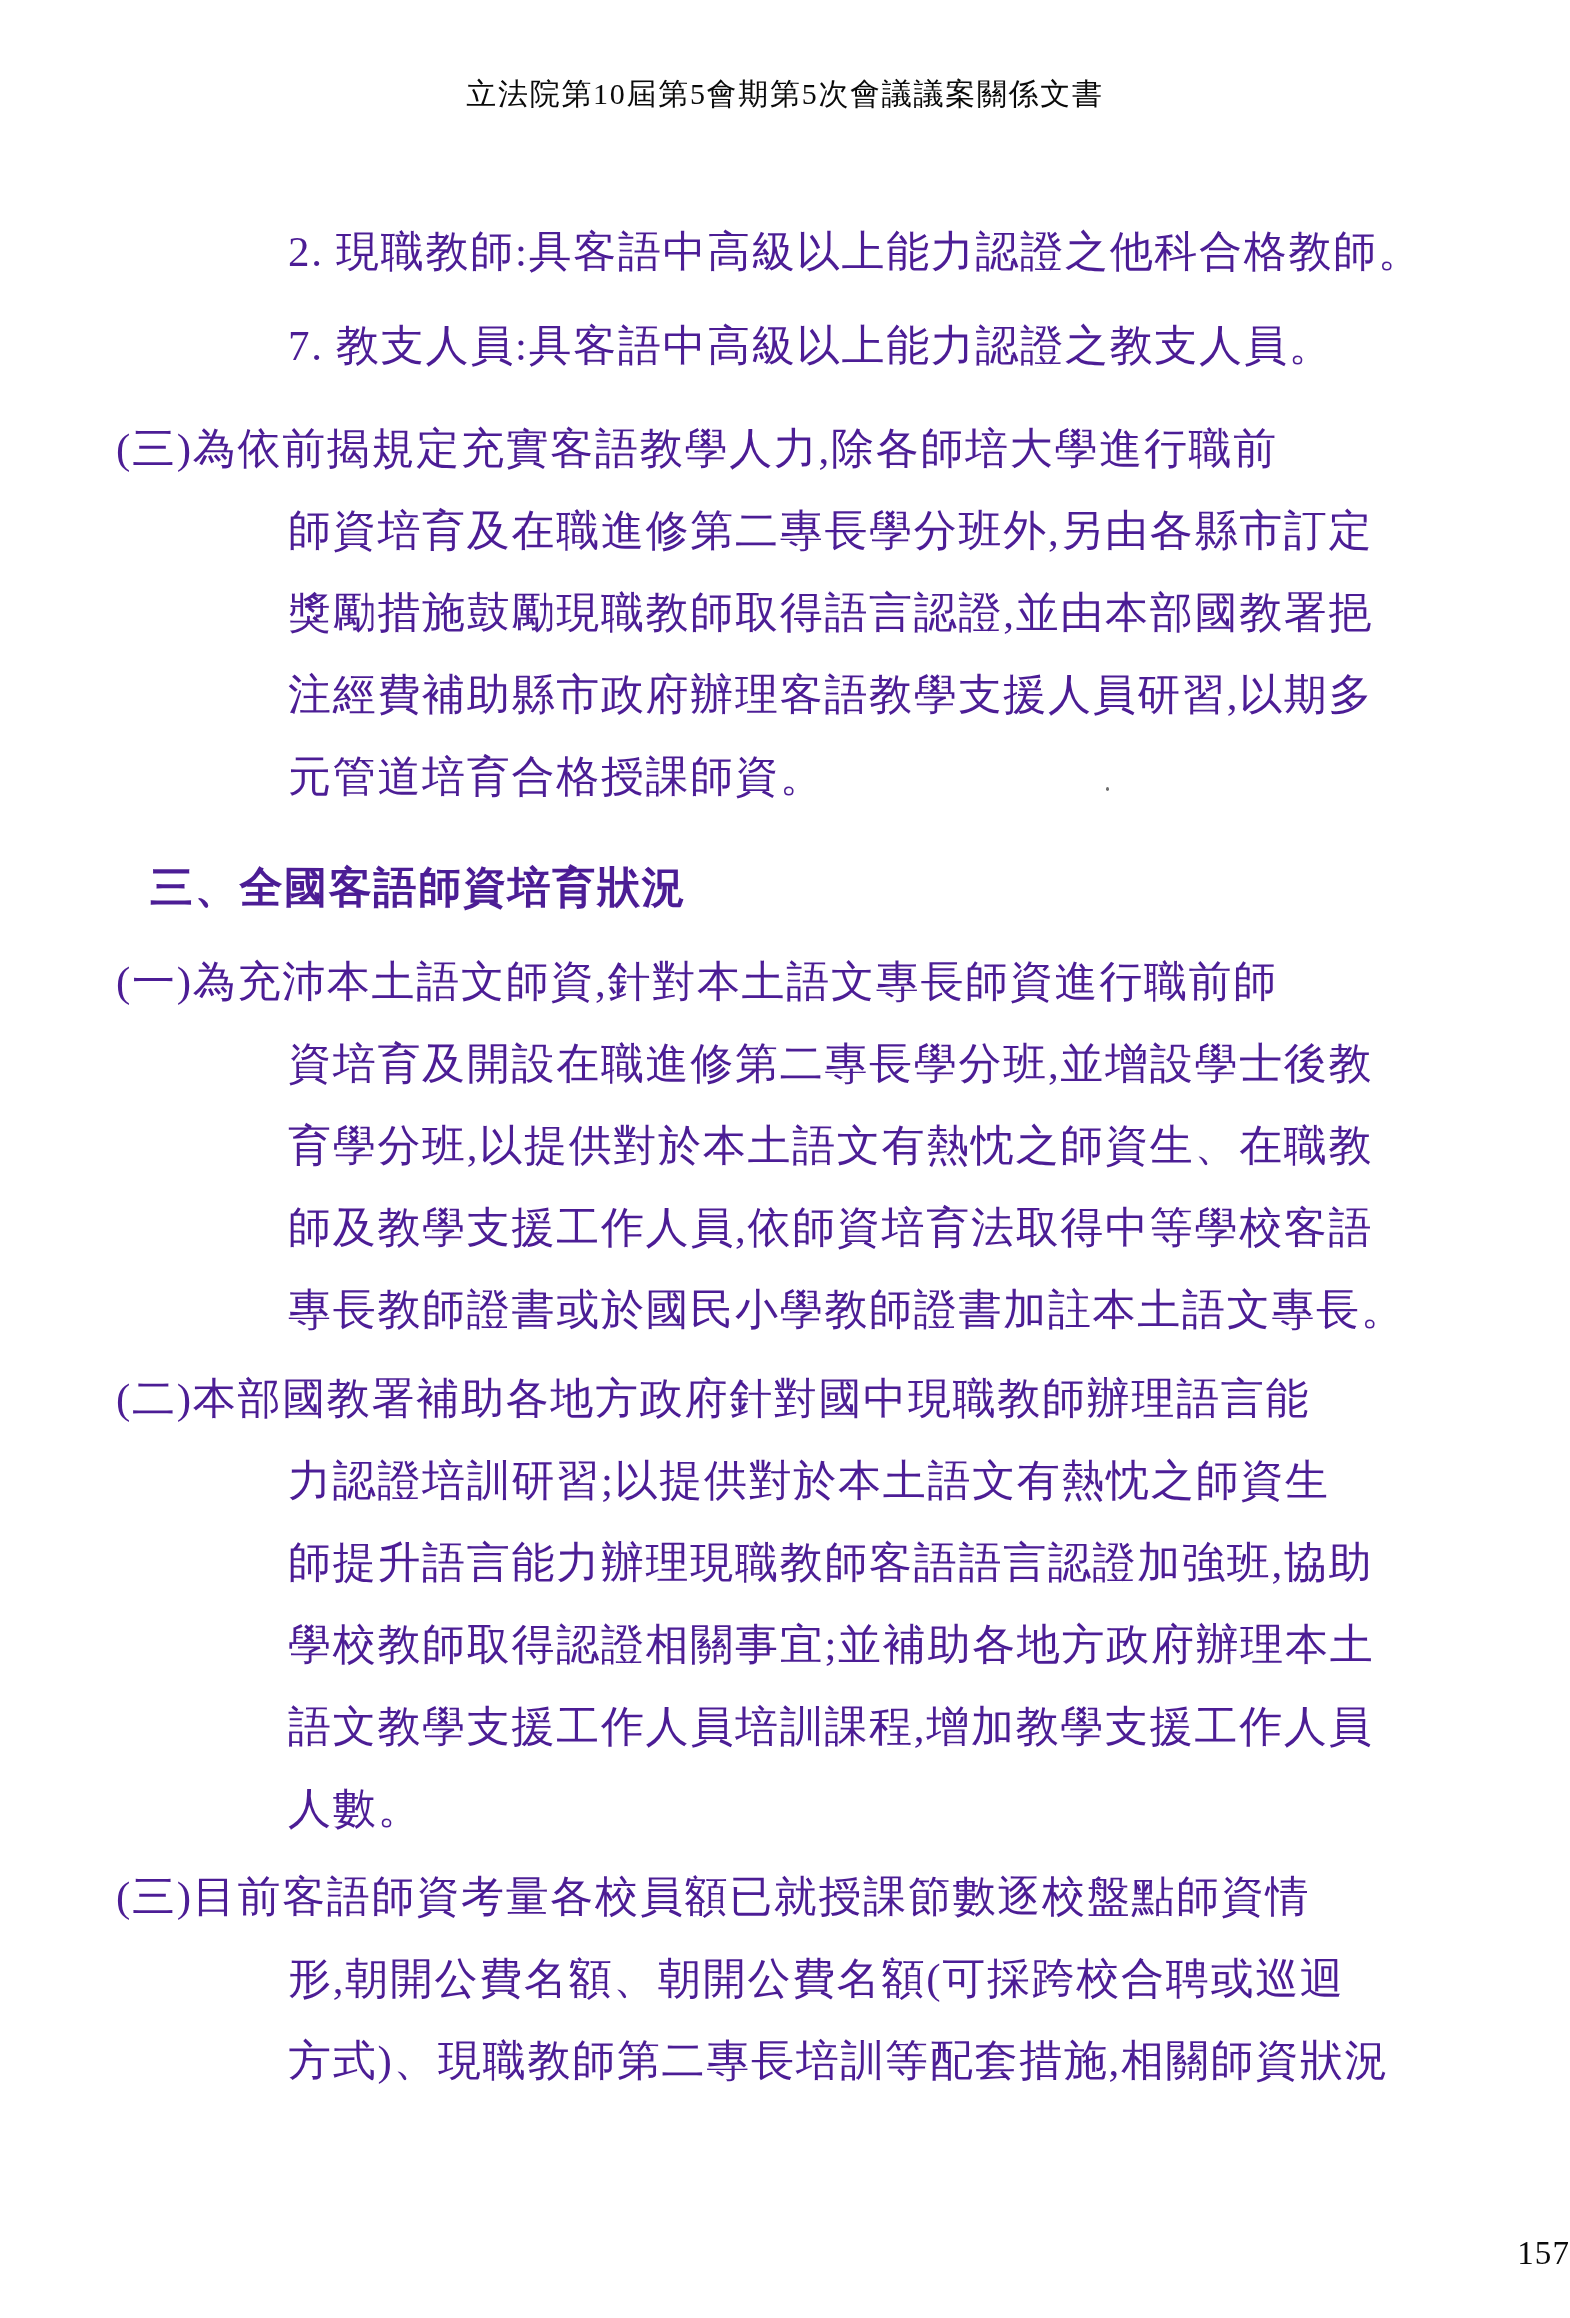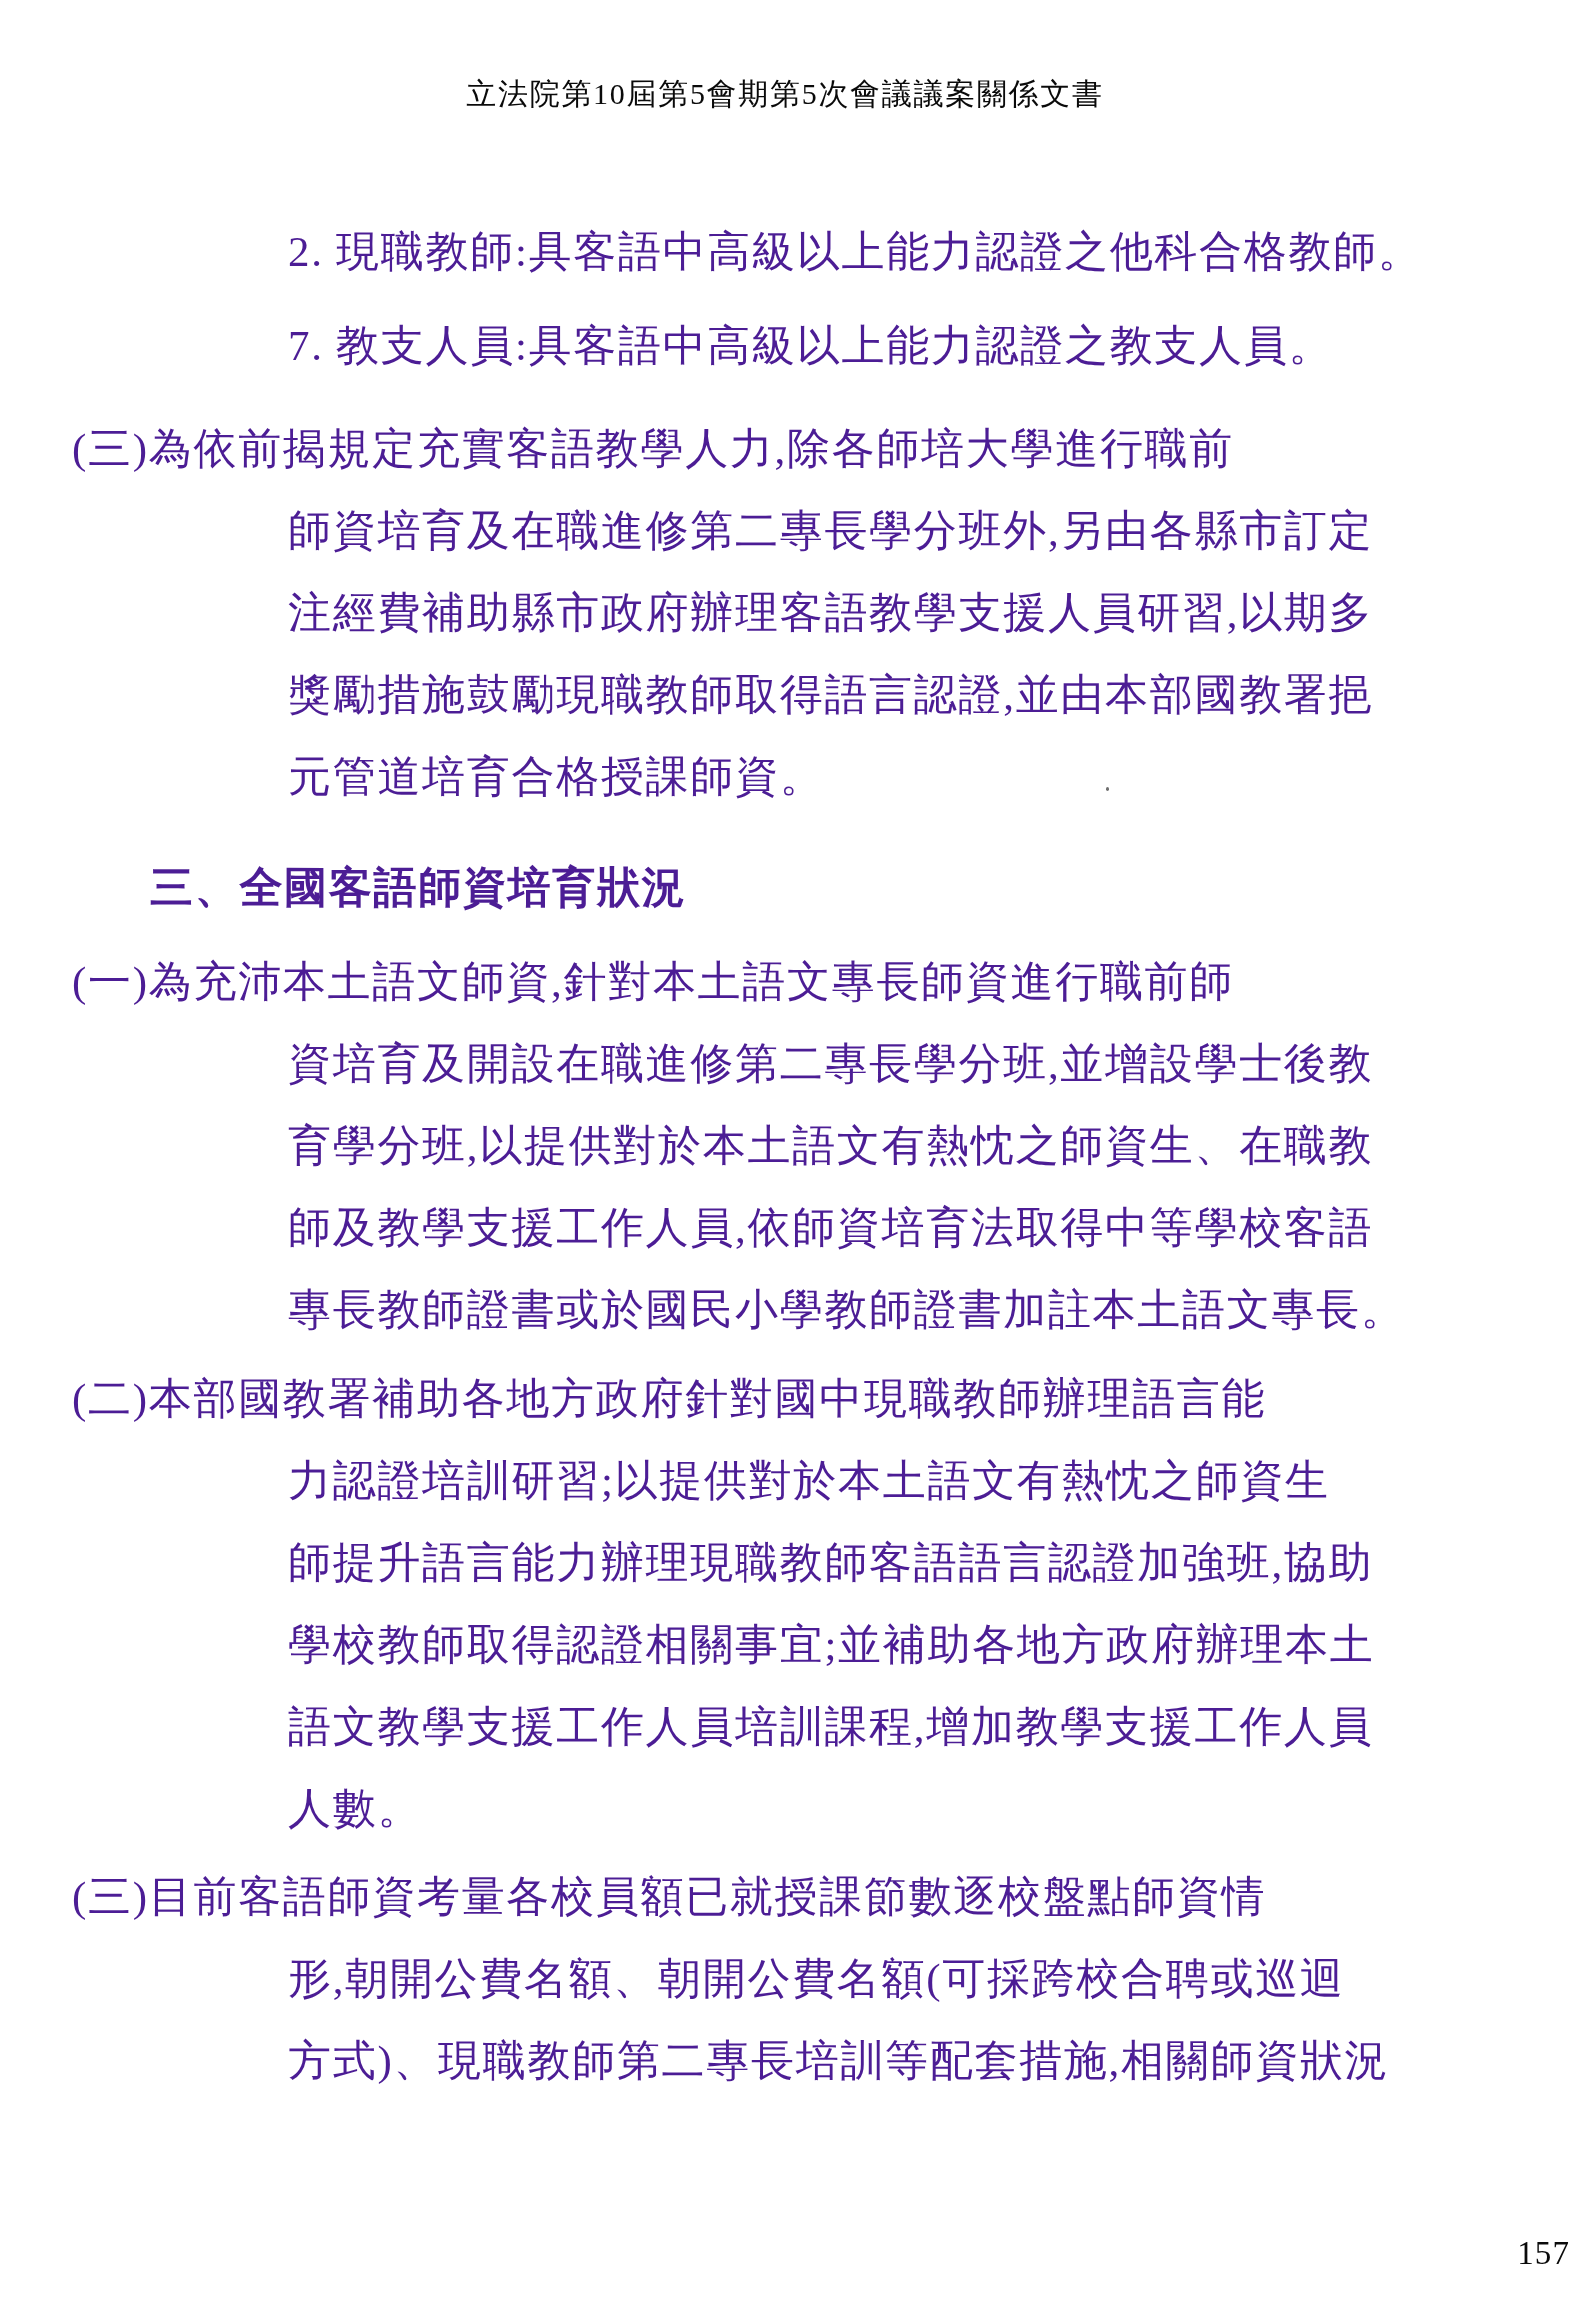--- a/index.html
+++ b/index.html
@@ -25,21 +25,21 @@
     margin-top: 102px;
   }
   .line {
     font-size: 43px;
     line-height: 82px;
     letter-spacing: 1.7px;
     white-space: nowrap;
     color: #4c1d95;
   }
   
-  .l-item { margin-left: 72px; }   
+  .l-item { margin-left: 116px; }   
   .l-sub  { margin-left: 288px; }   
   .l-head { margin-left: 150px; font-weight: 700; } 
   
   .gap-xs { margin-top: 6.7px; }
   .gap-sm { margin-top: 12.2px; }
   .gap-md { margin-top: 20.6px; }
   .gap-lg { margin-top: 29px; }
   .page-number {
     position: absolute;
     top: 2236px;
@@ -67,22 +67,22 @@
   <div class="page-header">
     <span>立法院第10屆第5會期第5次會議議案關係文書</span>
   </div>
 
   <div class="doc-body">
     <div class="line l-sub">2. 現職教師:具客語中高級以上能力認證之他科合格教師。</div>
     <div class="line l-sub gap-sm">7. 教支人員:具客語中高級以上能力認證之教支人員。</div>
 
     <div class="line l-item gap-md">(三)為依前揭規定充實客語教學人力,除各師培大學進行職前</div>
     <div class="line l-sub">師資培育及在職進修第二專長學分班外,另由各縣市訂定</div>
+    <div class="line l-sub">獎勵措施鼓勵現職教師取得語言認證,並由本部國教署挹</div>
     <div class="line l-sub">注經費補助縣市政府辦理客語教學支援人員研習,以期多</div>
-    <div class="line l-sub">獎勵措施鼓勵現職教師取得語言認證,並由本部國教署挹</div>
     <div class="line l-sub">元管道培育合格授課師資。</div>
 
     <div class="line l-head gap-lg">三、全國客語師資培育狀況</div>
 
     <div class="line l-item gap-sm">(一)為充沛本土語文師資,針對本土語文專長師資進行職前師</div>
     <div class="line l-sub">資培育及開設在職進修第二專長學分班,並增設學士後教</div>
     <div class="line l-sub">育學分班,以提供對於本土語文有熱忱之師資生、在職教</div>
     <div class="line l-sub">師及教學支援工作人員,依師資培育法取得中等學校客語</div>
     <div class="line l-sub">專長教師證書或於國民小學教師證書加註本土語文專長。</div>
 

